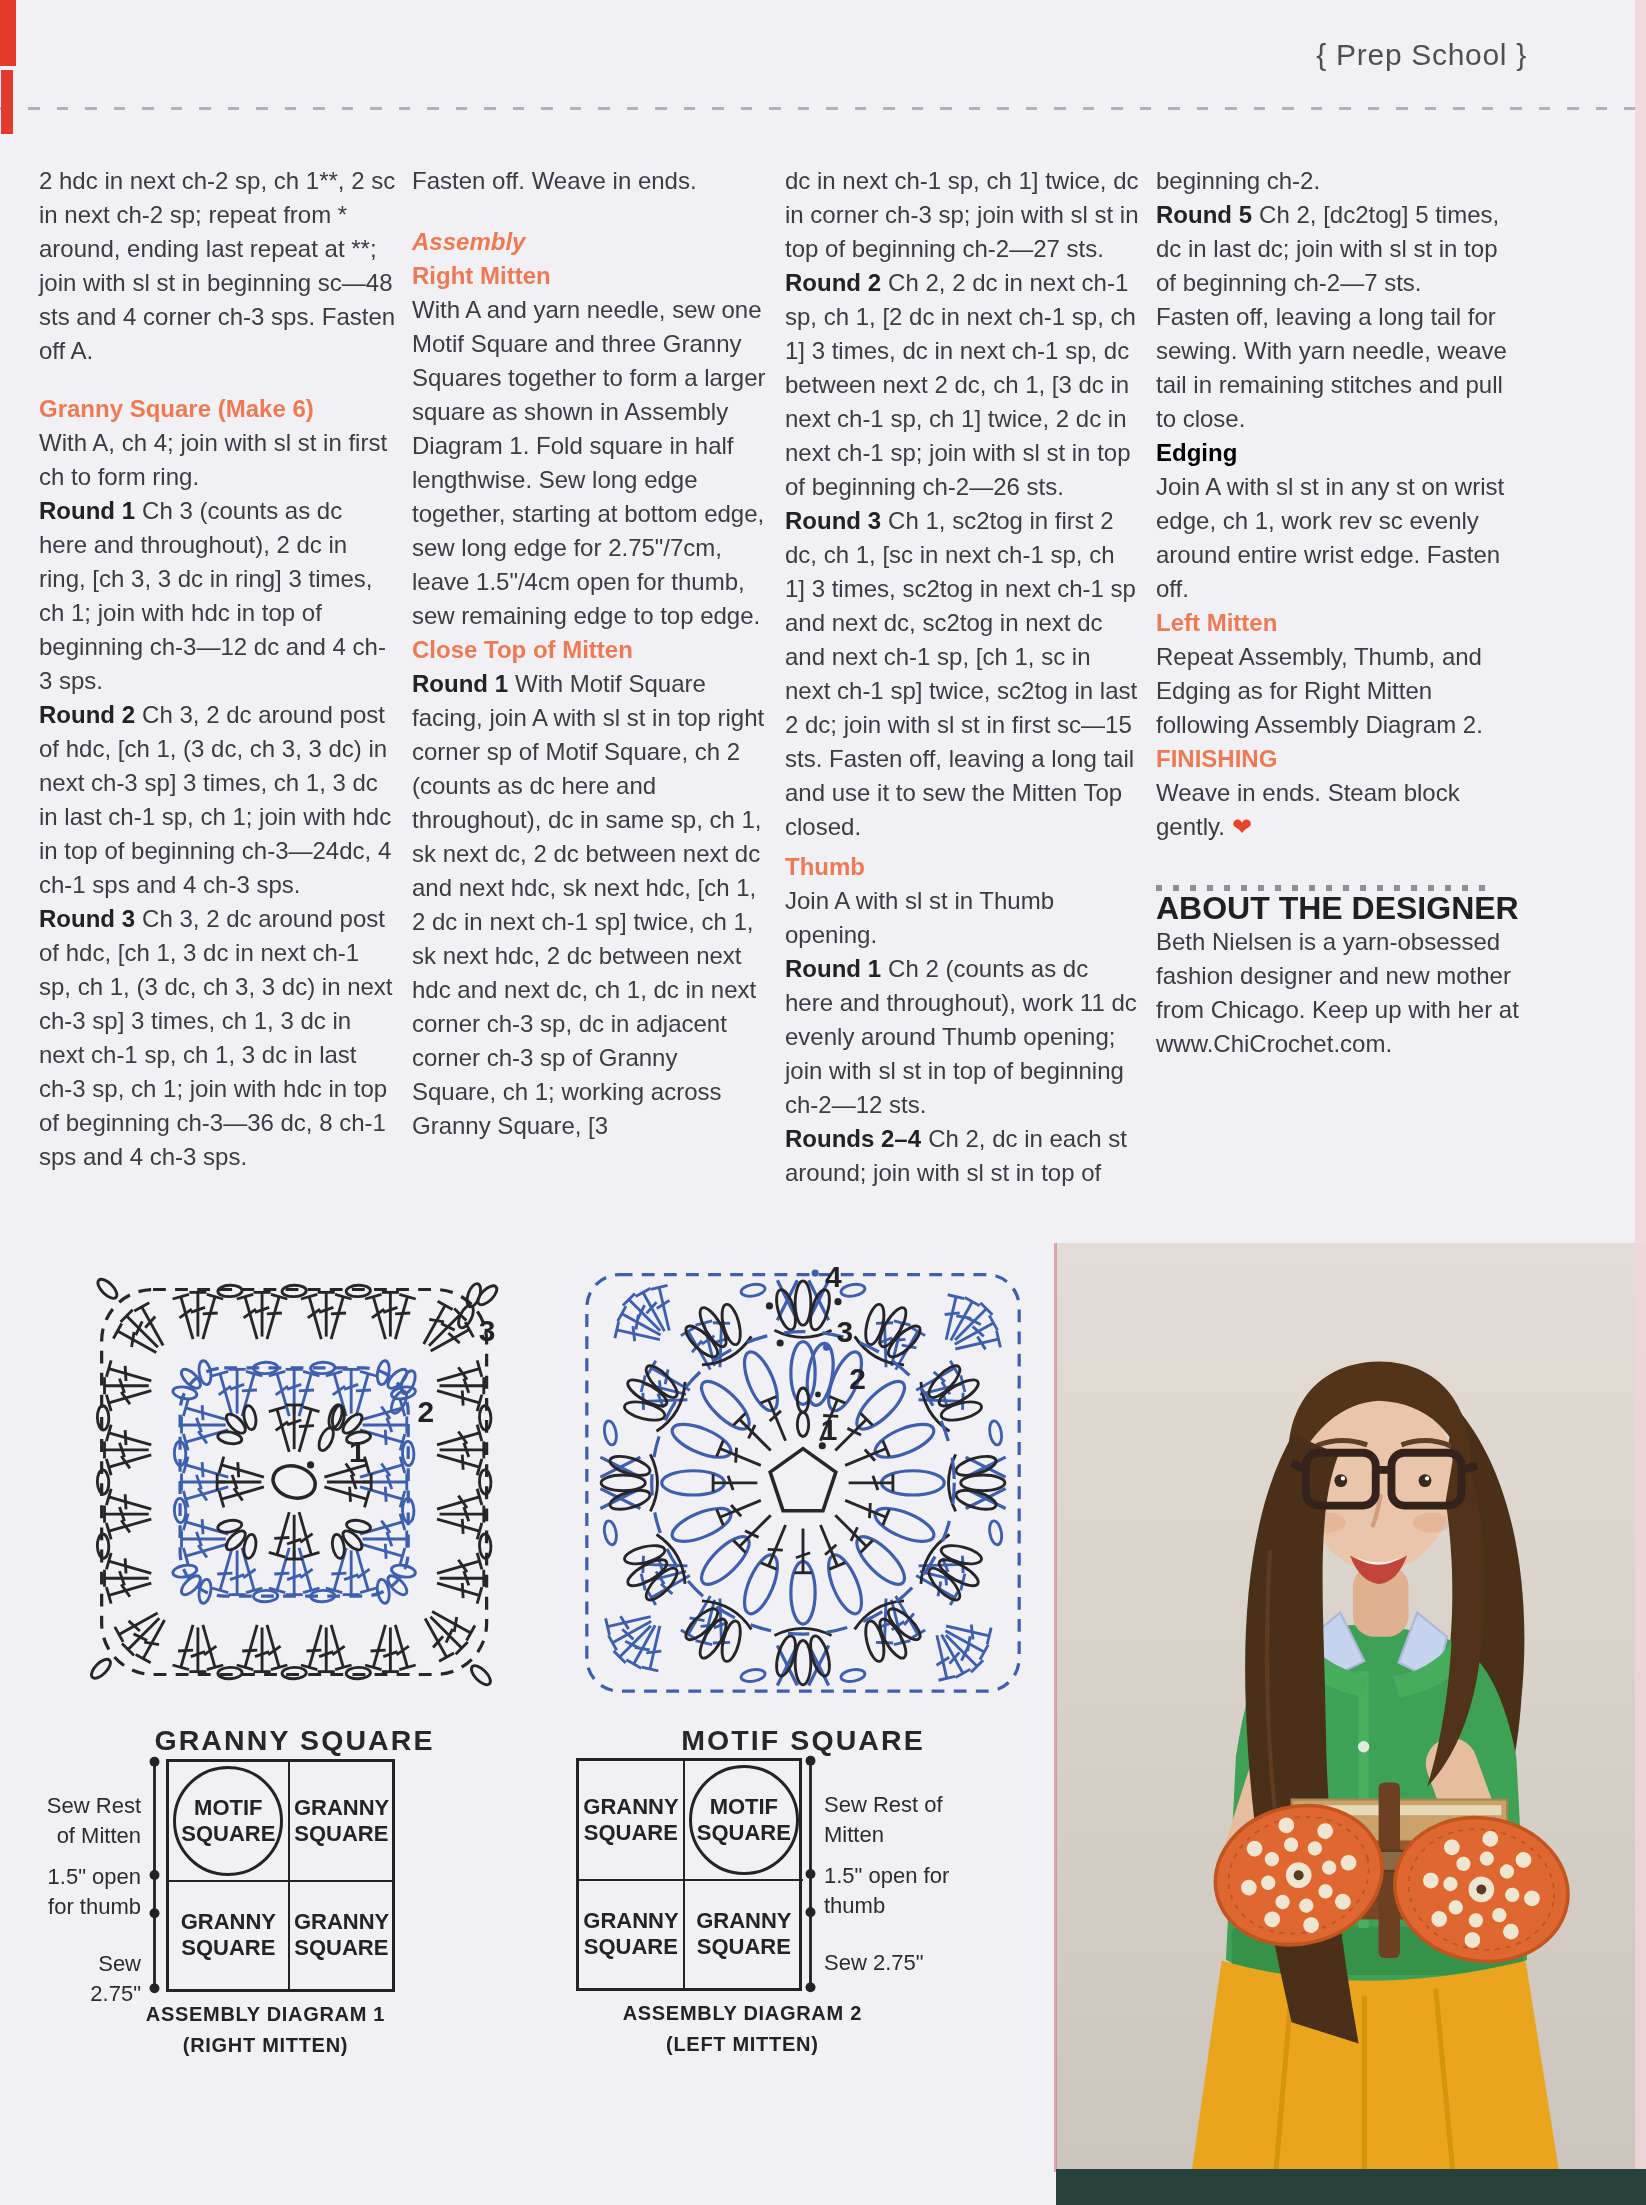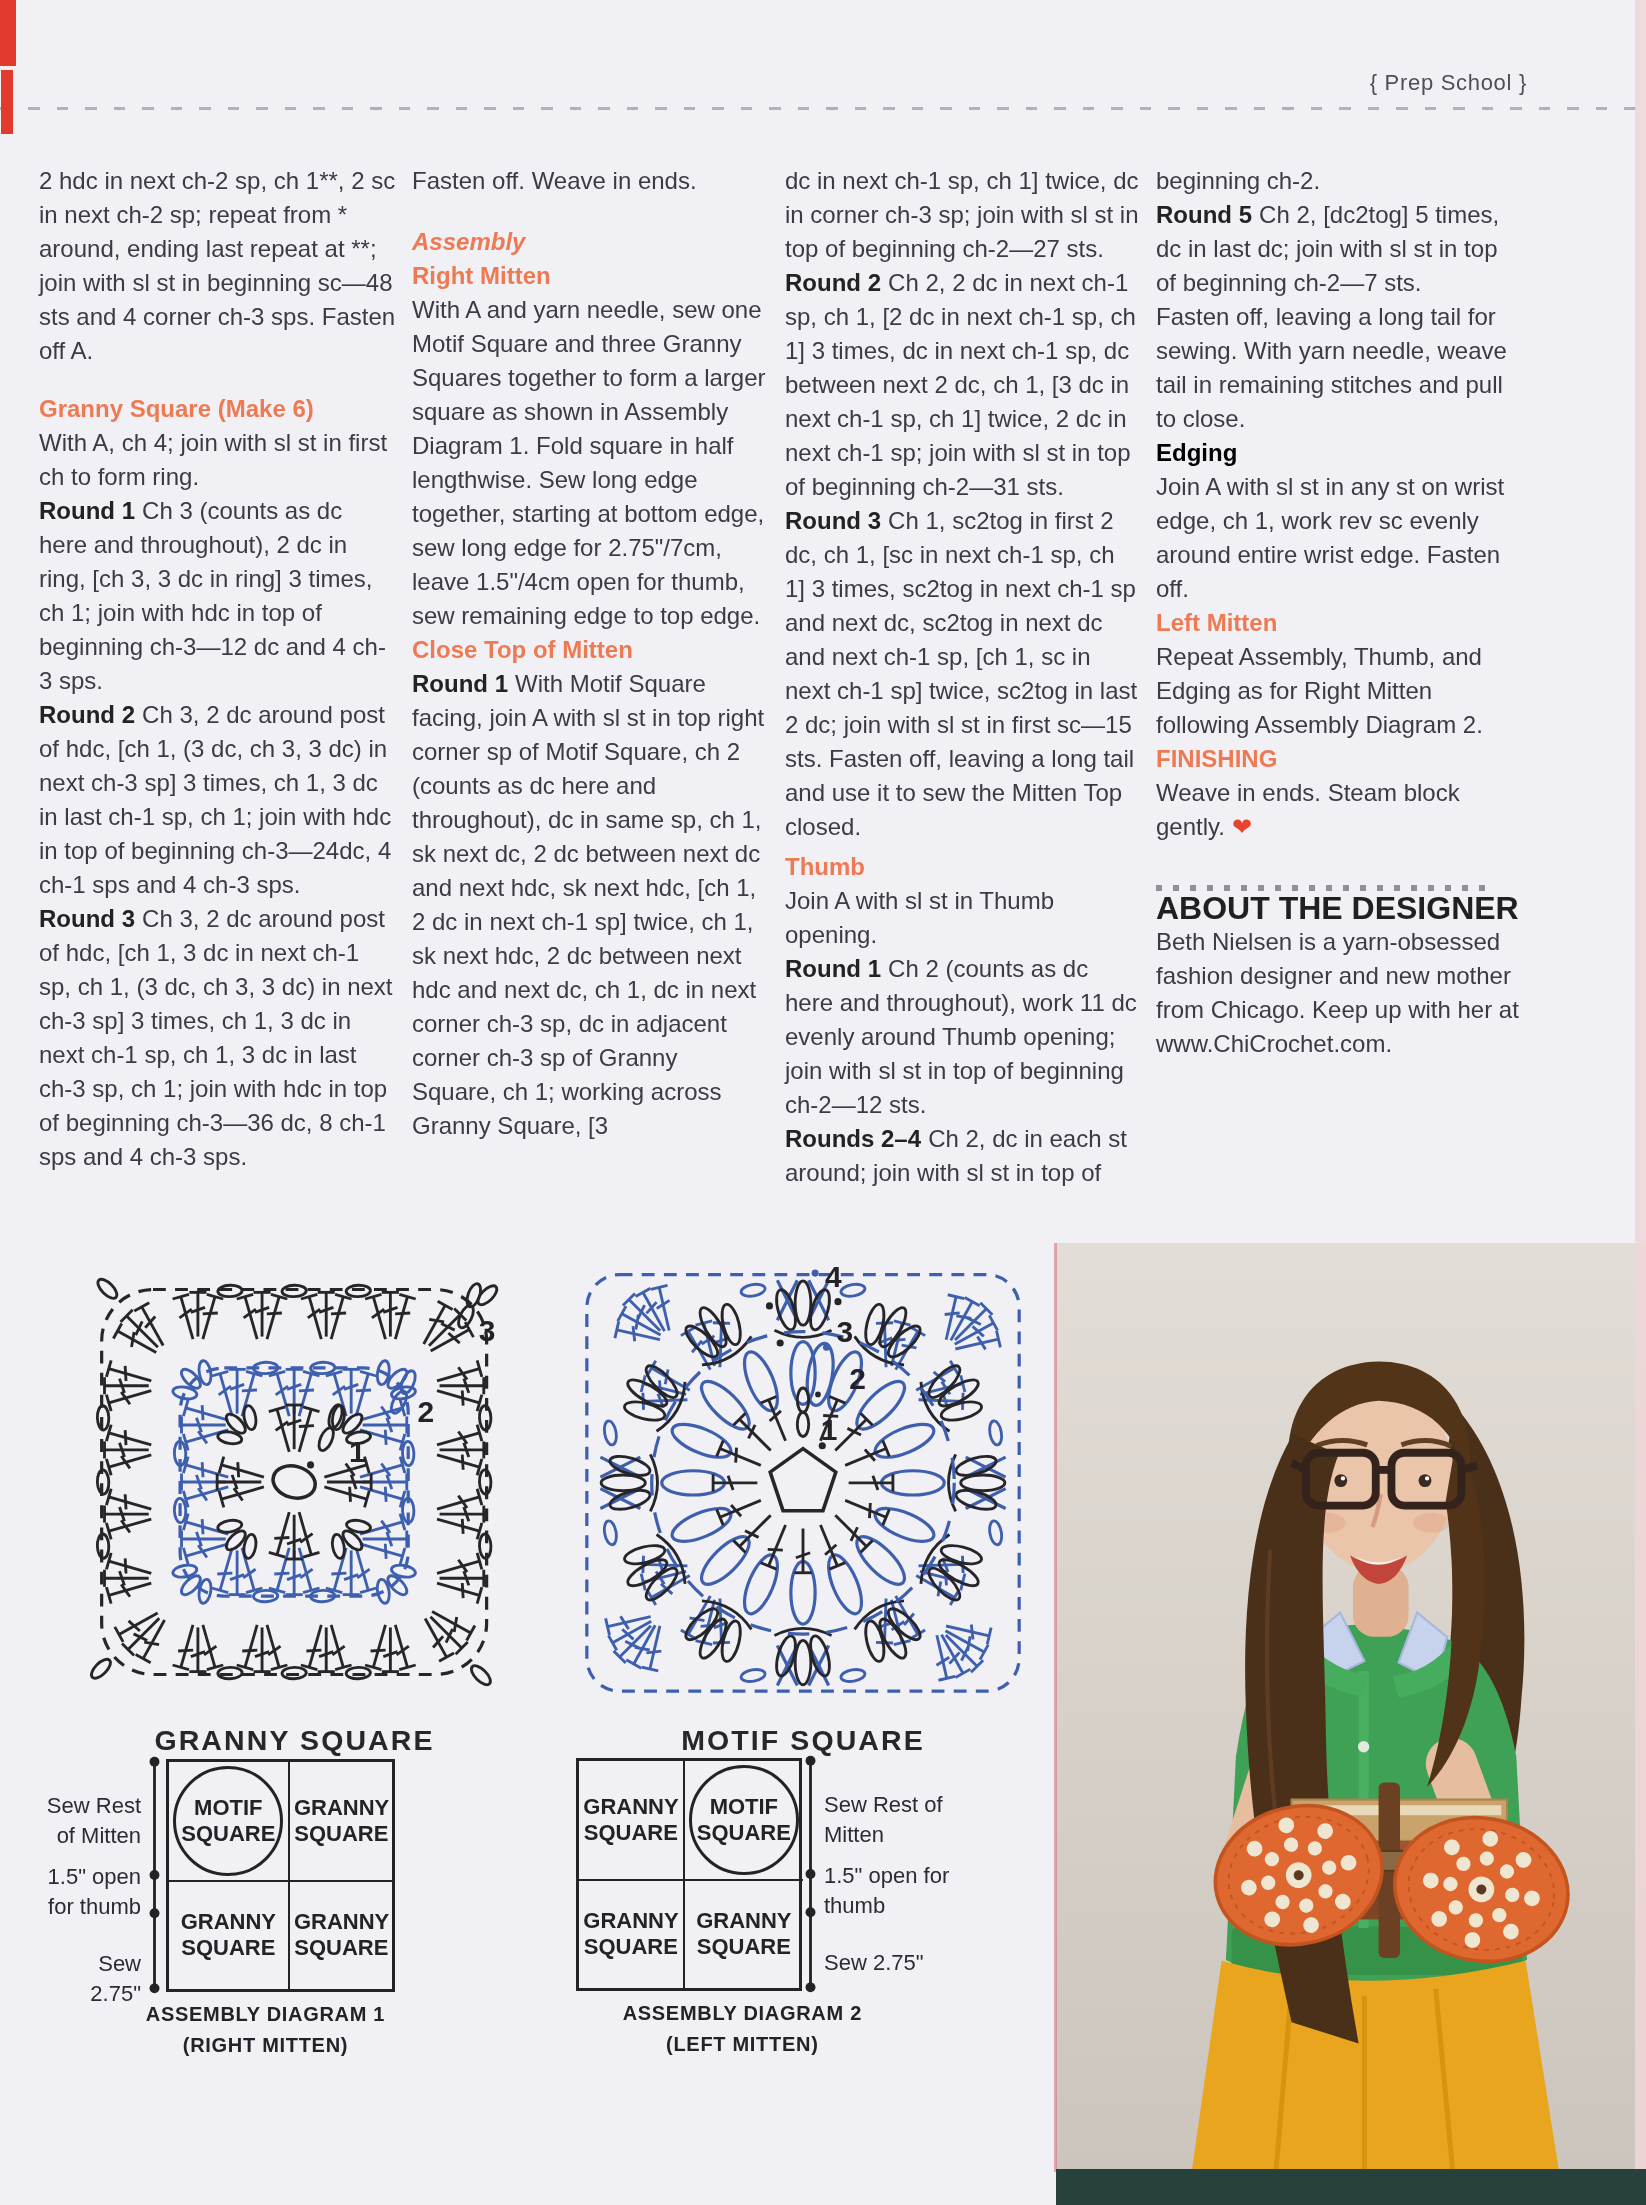--- a/index.html
+++ b/index.html
@@ -3,22 +3,22 @@
 <meta charset="utf-8">
 <style>
   html,body{margin:0;padding:0;}
   body{
     width:1647px;height:2205px;position:relative;overflow:hidden;
     background:#f1f0f4;
     font-family:"Liberation Sans",sans-serif;
     color:#3b3b43;
   }
   .page-header{
-    position:absolute;top:70px;right:120px;
-    font-size:22px;color:#4e4e55;letter-spacing:0.7px;
+    position:absolute;top:38px;right:120px;
+    font-size:30px;color:#4e4e55;letter-spacing:0.7px;
   }
   .dash-rule{
     position:absolute;top:107px;left:0;width:1647px;height:2.9px;
     background:repeating-linear-gradient(90deg,#b2b1ba 0 11.4px,transparent 11.4px 28.5px);
   }
   .col{position:absolute;top:164px;}
   .col p{margin:0;}
   .body{font-size:24px;line-height:34px;color:#3b3b43;}
   .lead{color:#222226;margin-right:7.1px;}
   .h{font-size:24px;line-height:34px;font-weight:bold;margin:36px 0 0 0;}
@@ -82,21 +82,21 @@
   <p class="body">Fasten off. Weave in ends.</p>
   <p class="h mt38" style="color:#ee7a54;">Assembly</p>
   <p class="h sub" style="color:#ee7a54;">Right Mitten</p>
   <p class="body">With A and yarn needle, sew one Motif Square and three Granny Squares together to form a larger square as shown in Assembly Diagram 1. Fold square in half lengthwise. Sew long edge together, starting at bottom edge, sew long edge for 2.75"/7cm, leave 1.5"/4cm open for thumb, sew remaining edge to top edge.</p>
   <p class="h" style="color:#ee7a54;">Close Top of Mitten</p>
   <p class="body"><b class="lead">Round 1</b><span>With Motif Square facing, join A with sl st in top right corner sp of Motif Square, ch 2 (counts as dc here and throughout), dc in same sp, ch 1, sk next dc, 2 dc between next dc and next hdc, sk next hdc, [ch 1, 2 dc in next ch-1 sp] twice, ch 1, sk next hdc, 2 dc between next hdc and next dc, ch 1, dc in next corner ch-3 sp, dc in adjacent corner ch-3 sp of Granny Square, ch 1; working across Granny Square, [3</span></p>
 </div>
 
 <div class="col" style="left:785px;width:355px;">
   <p class="body">dc in next ch-1 sp, ch 1] twice, dc in corner ch-3 sp; join with sl st in top of beginning ch-2—27 sts.</p>
-  <p class="body"><b class="lead">Round 2</b><span>Ch 2, 2 dc in next ch-1 sp, ch 1, [2 dc in next ch-1 sp, ch 1] 3 times, dc in next ch-1 sp, dc between next 2 dc, ch 1, [3 dc in next ch-1 sp, ch 1] twice, 2 dc in next ch-1 sp; join with sl st in top of beginning ch-2—31 sts.</span></p>
+  <p class="body"><b class="lead">Round 2</b><span>Ch 2, 2 dc in next ch-1 sp, ch 1, [2 dc in next ch-1 sp, ch 1] 3 times, dc in next ch-1 sp, dc between next 2 dc, ch 1, [3 dc in next ch-1 sp, ch 1] twice, 2 dc in next ch-1 sp; join with sl st in top of beginning ch-2—26 sts.</span></p>
   <p class="body"><b class="lead">Round 3</b><span>Ch 1, sc2tog in first 2 dc, ch 1, [sc in next ch-1 sp, ch 1] 3 times, sc2tog in next ch-1 sp and next dc, sc2tog in next dc and next ch-1 sp, [ch 1, sc in next ch-1 sp] twice, sc2tog in last 2 dc; join with sl st in first sc—15 sts. Fasten off, leaving a long tail and use it to sew the Mitten Top closed.</span></p>
   <p class="h mt8" style="color:#ee7a54;">Thumb</p>
   <p class="body">Join A with sl st in Thumb opening.</p>
   <p class="body"><b class="lead">Round 1</b><span>Ch 2 (counts as dc here and throughout), work 11 dc evenly around Thumb opening; join with sl st in top of beginning ch-2—12 sts.</span></p>
   <p class="body"><b class="lead">Rounds 2–4</b><span>Ch 2, dc in each st around; join with sl st in top of</span></p>
 </div>
 
 <div class="col" style="left:1156px;width:365px;">
   <p class="body">beginning ch-2.</p>
   <p class="body"><b class="lead">Round 5</b><span>Ch 2, [dc2tog] 5 times, dc in last dc; join with sl st in top of beginning ch-2—7 sts.</span></p>

